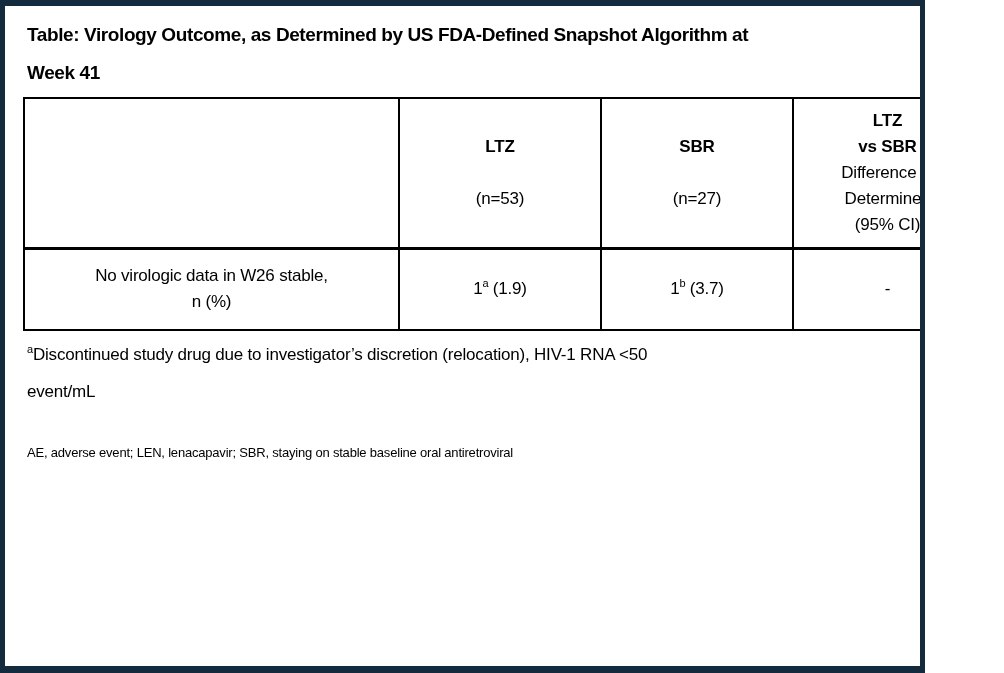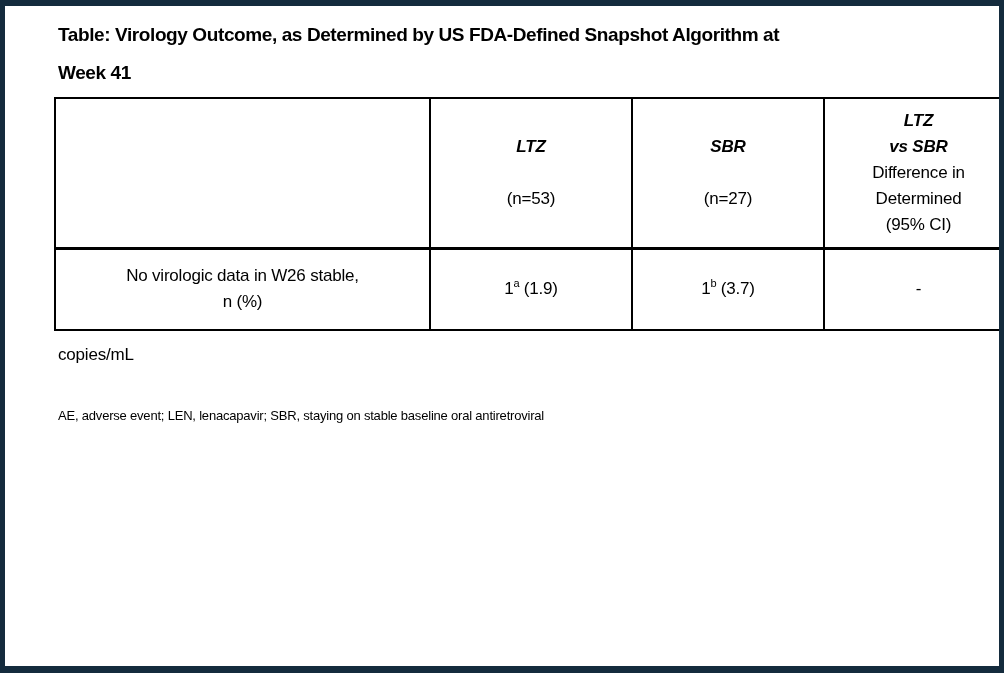--- a/index.html
+++ b/index.html
@@ -9,28 +9,27 @@
     --ink: #000000;
   }
   * { box-sizing: border-box; margin: 0; padding: 0; }
   html, body { width: 1004px; height: 673px; background: #fff; }
   body {
     font-family: "Liberation Sans", "DejaVu Sans", sans-serif;
     color: var(--ink);
   }
   .page {
     position: relative;
-    width: 1004px;
+    width: 925px;
     height: 673px;
     background: var(--bg);
     border-style: solid;
     border-color: var(--frame);
     border-width: 6px 5px 7px 5px;
     overflow: hidden;
-    padding-left: 31px;
   }
   
   .title {
     margin: 10px 0 0 22px;
     font-size: 19px;
     font-weight: bold;
     letter-spacing: -0.4px;
     line-height: 38px;
     white-space: nowrap;
   }
@@ -54,21 +53,21 @@
     font-weight: normal;
   }
   col.c1 { width: 375px; }
   col.c2 { width: 202px; }
   col.c3 { width: 192px; }
   col.c4 { width: 189px; }
   tr.hdr { height: 150px; }
   tr.r1, tr.r2 { height: 54px; }
   tr.r3 { height: 82px; }
   .cell-line { line-height: 26px; }
-  .hdr-title { font-weight: bold; line-height: 26px; font-style: italic; }
+  .hdr-title { font-weight: bold; line-height: 26px; }
   .hdr-gap { height: 26px; }
   .hdr-sub { line-height: 26px; }
   td.label-cell {
     text-align: left;
     vertical-align: top;
     padding-left: 3px;
   }
   sup.marker {
     font-size: 11px;
     vertical-align: super;
@@ -149,20 +148,21 @@
           <span>1</span><sup class="marker">b</sup><span> (3.7)</span>
         </td>
         <td>
           <span>-</span>
         </td>
       </tr>
     </tbody>
   </table>
 
   <div class="footnotes">
-    <div><span>copies/mL</span></div>
+    <div><sup class="marker">a</sup><span>Discontinued study drug due to investigator’s discretion (relocation), HIV-1 RNA &lt;50</span></div>
+    <div><span>event/mL</span></div>
   </div>
 
   <div class="abbr">
     <div>AE, adverse event; LEN, lenacapavir; SBR, staying on stable baseline oral antiretroviral</div>
   </div>
 
 </div>
 
 </body></html>

